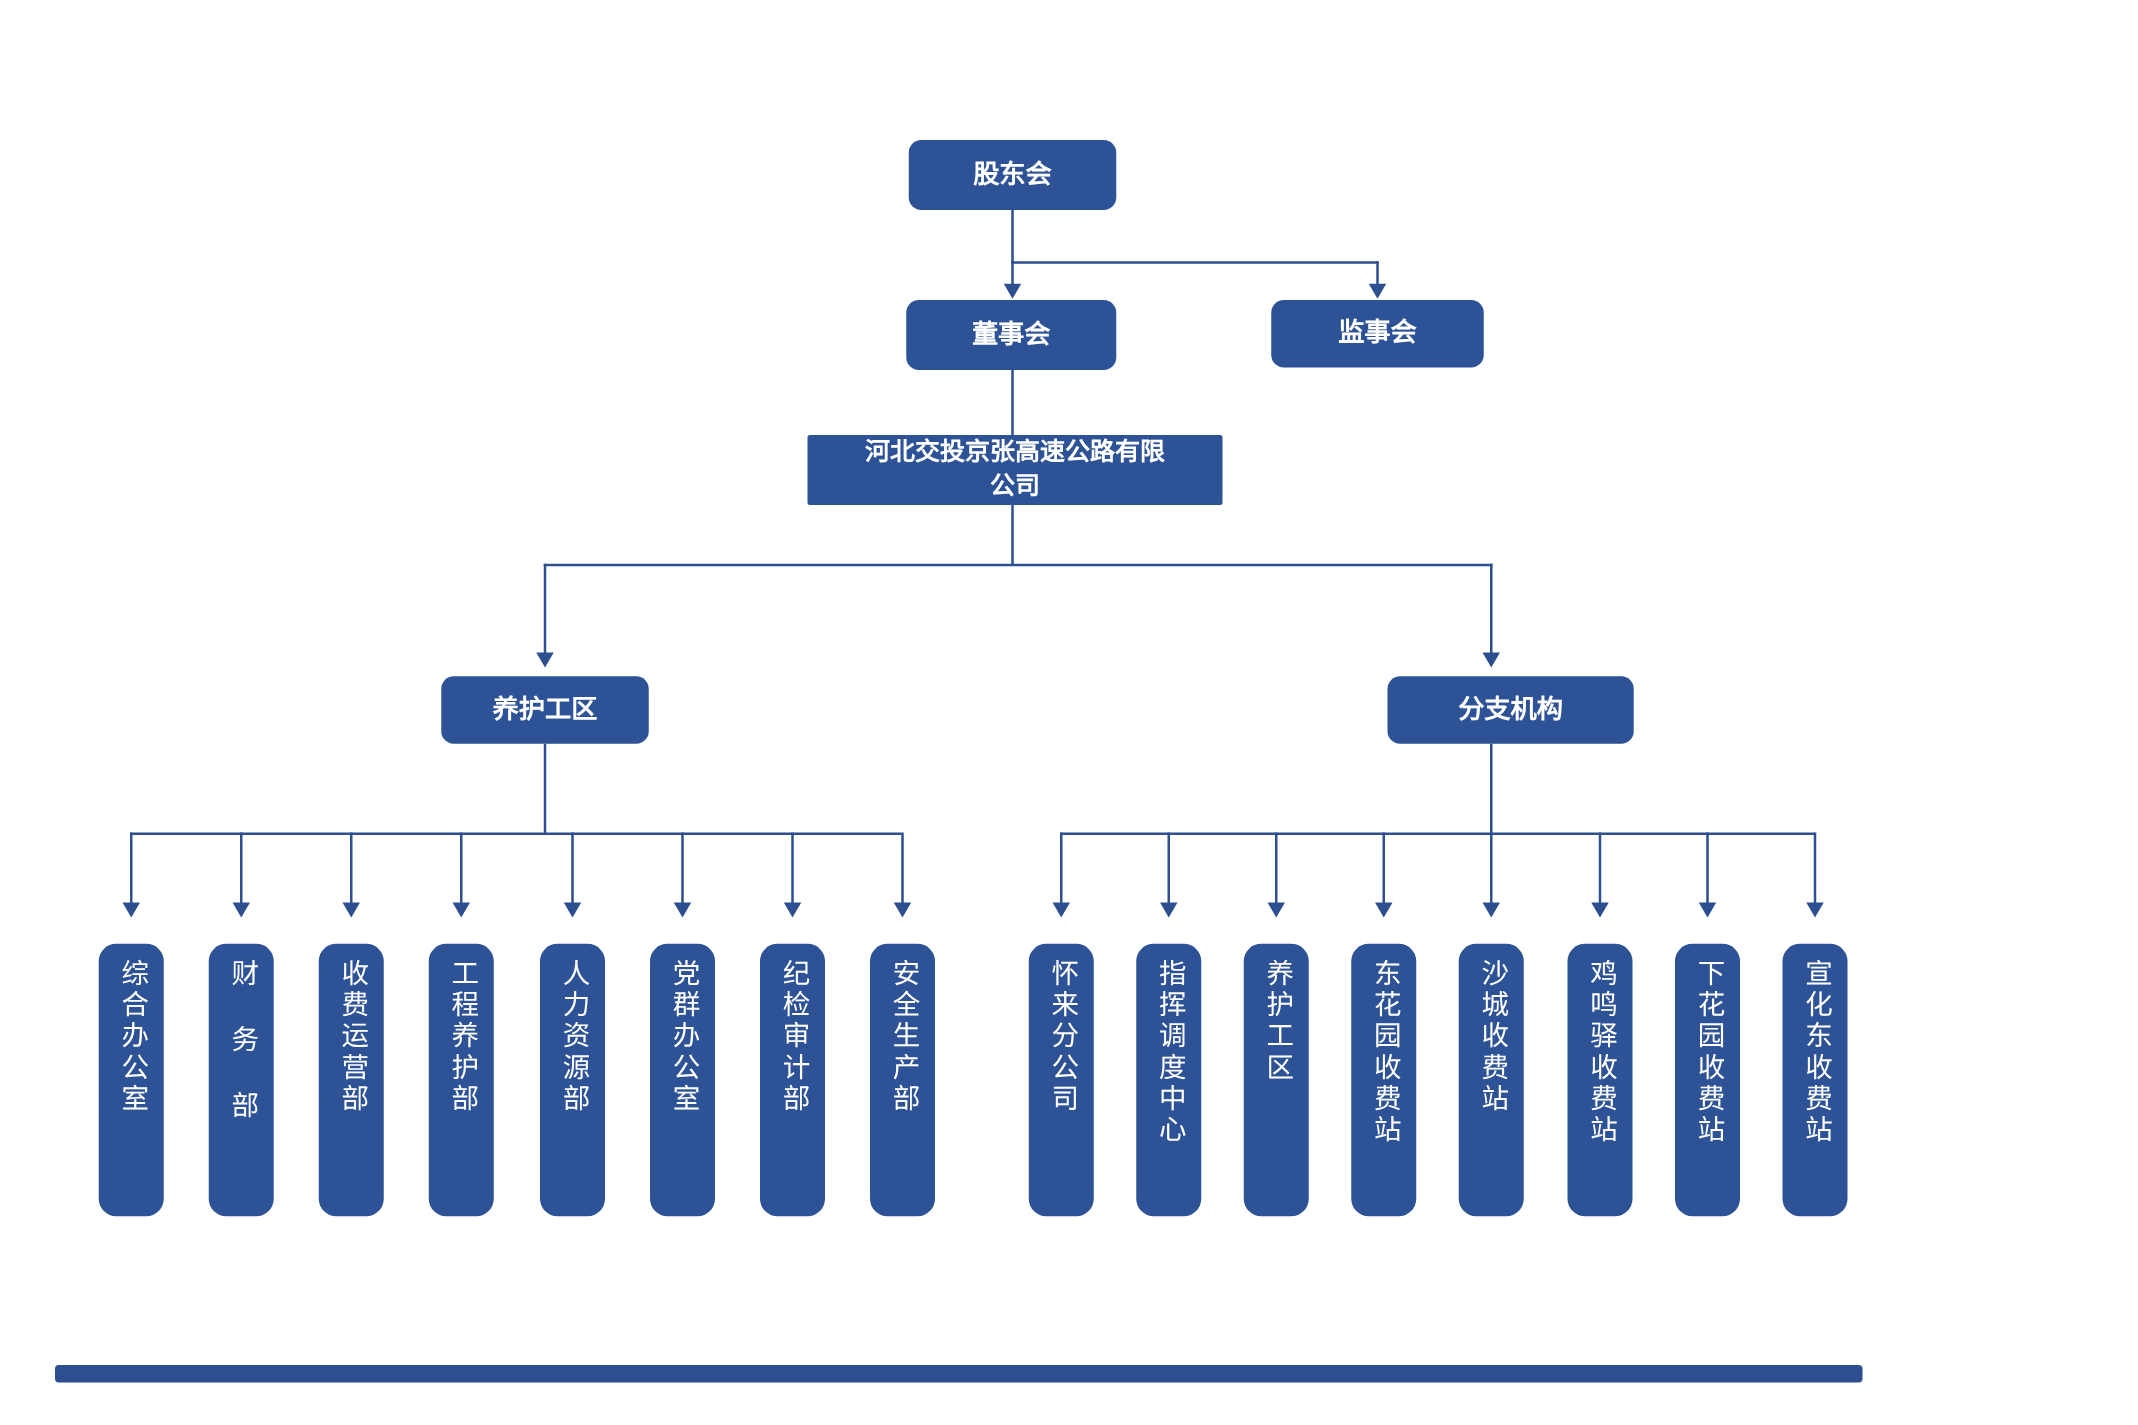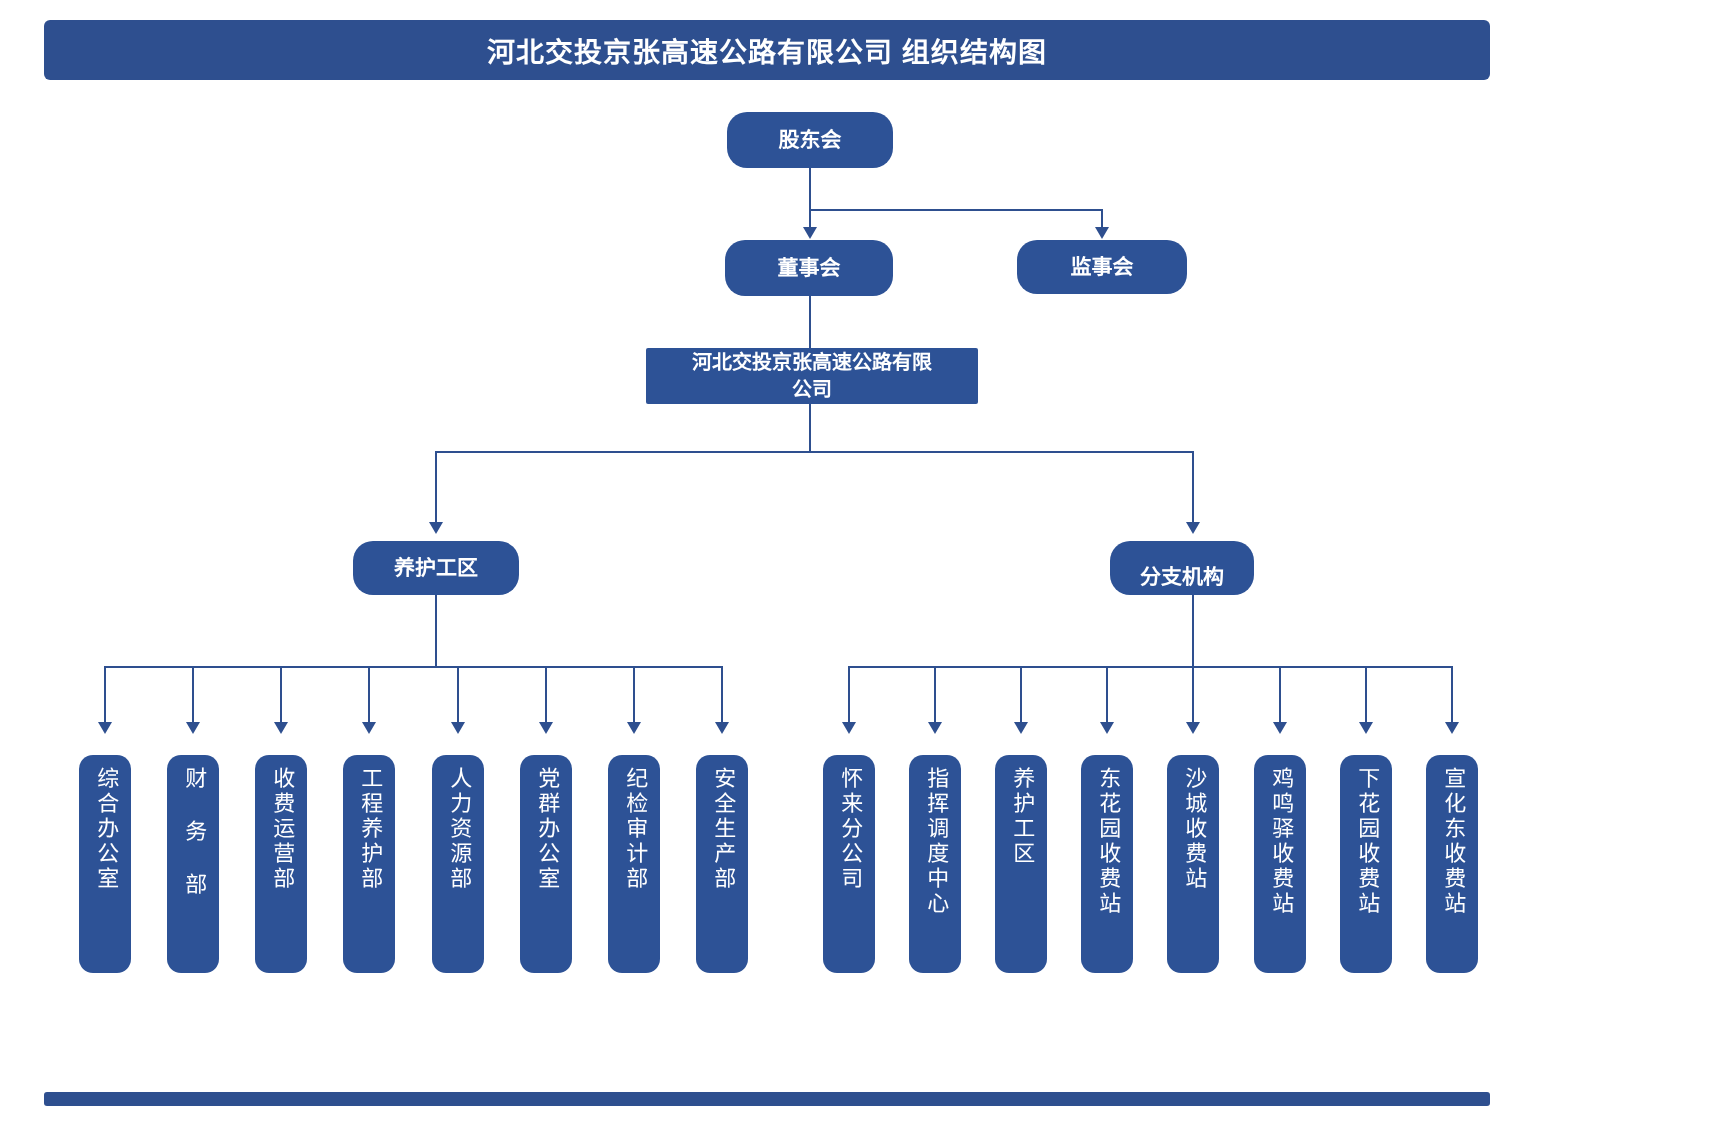--- a/index.html
+++ b/index.html
@@ -61,21 +61,20 @@
     display: flex;
     align-items: center;
     justify-content: center;
     text-align: center;
     box-sizing: border-box;
   }
   .node.horiz {
     font-size: 21px;
     line-height: 1.35;
     padding: 4px 8px;
-    border-radius: 20px;
   }
   .node.horiz.company {
     font-size: 20px;
     border-radius: 2px;
   }
 
   
   .node.vert {
     width: 52px;
     border-radius: 14px;
@@ -108,23 +107,20 @@
     border-left: 7px solid transparent;
     border-right: 7px solid transparent;
     border-top: 12px solid #2e4f8f;
   }
 </style>
 </head>
 <body>
 
 <div id="page">
 
-  <div class="title-bar">
-    <span class="title-text">河北交投京张高速公路有限公司 组织结构图</span>
-  </div>
 
   <div class="node horiz" style="left:727px; top:112px; width:166px; height:56px;">
     <span>股东会</span>
   </div>
 
   <div class="conn v" style="left:809px; top:168px; width:2px; height:42px;"></div>
 
   <div class="conn h" style="left:809px; top:209px; width:294px; height:2px;"></div>
 
   <div class="conn v" style="left:809px; top:209px; width:2px; height:20px;"></div>
@@ -152,21 +148,21 @@
   <div class="conn h" style="left:435px; top:451px; width:759px; height:2px;"></div>
   <div class="conn v" style="left:435px; top:451px; width:2px; height:73px;"></div>
   <div class="arrow" style="left:429px; top:522px;"></div>
   <div class="conn v" style="left:1192px; top:451px; width:2px; height:73px;"></div>
   <div class="arrow" style="left:1186px; top:522px;"></div>
 
   <div class="node horiz" style="left:353px; top:541px; width:166px; height:54px;">
     <span>养护工区</span>
   </div>
 
-  <div class="node horiz" style="left:1110px; top:541px; width:144px; height:54px;align-items:flex-end;">
+  <div class="node horiz" style="left:1110px; top:541px; width:197px; height:54px;">
     <span>分支机构</span>
   </div>
 
   <div class="conn v" style="left:435px; top:595px; width:2px; height:72px;"></div>
   <div class="conn h" style="left:104px; top:666px; width:617px; height:2px;"></div>
 
   <div class="conn v" style="left:104px; top:666px; width:2px; height:58px;"></div>
   <div class="arrow" style="left:98px; top:722px;"></div>
   <div class="conn v" style="left:192px; top:666px; width:2px; height:58px;"></div>
   <div class="arrow" style="left:186px; top:722px;"></div>

